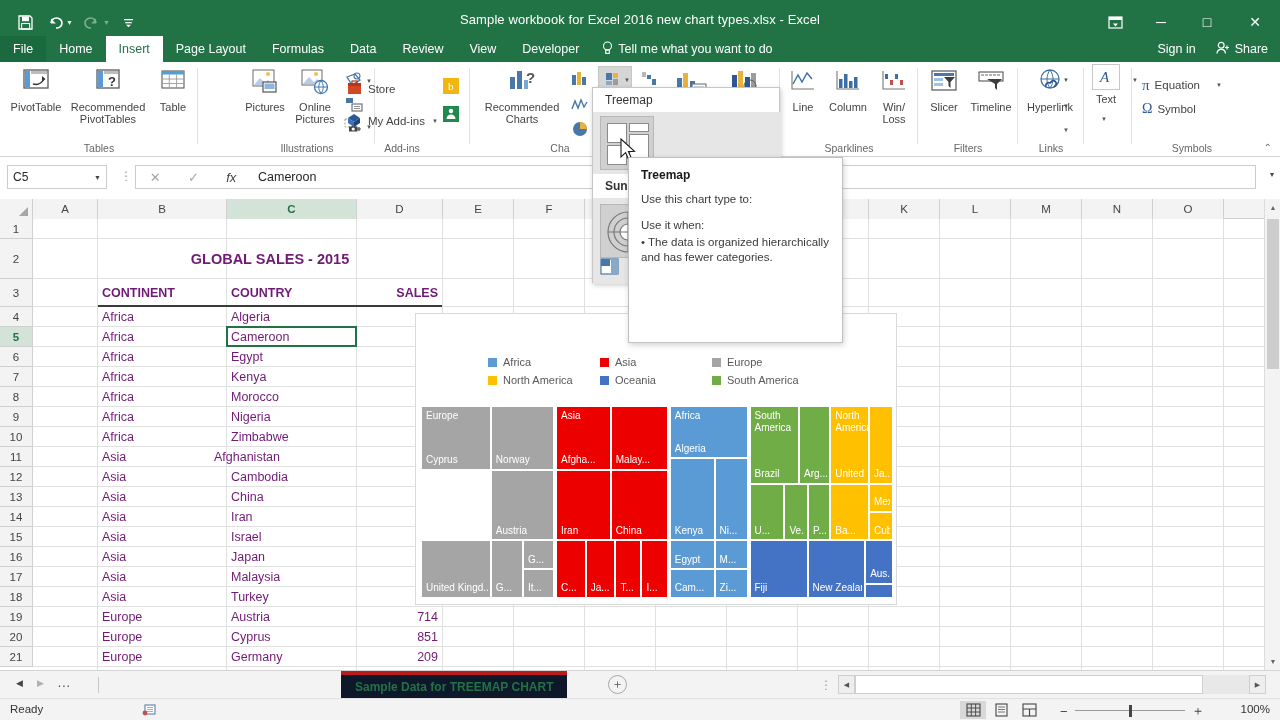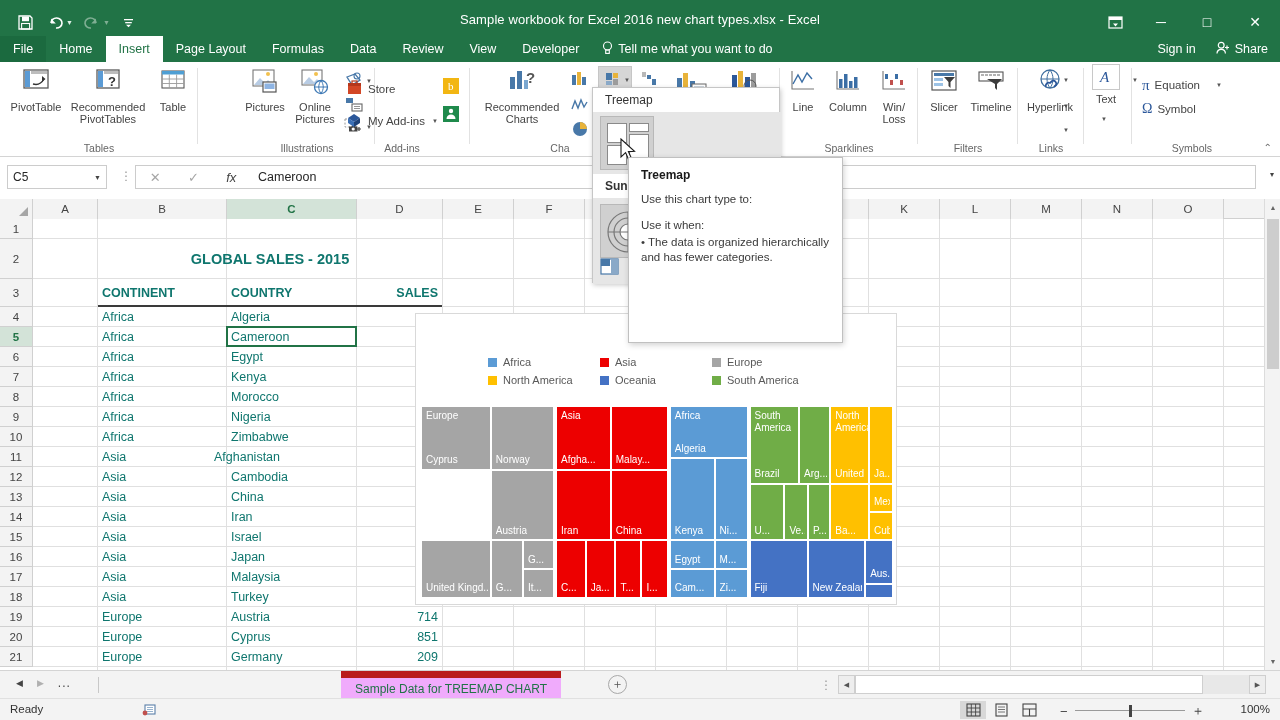--- a/index.html
+++ b/index.html
@@ -132,21 +132,21 @@
   .rowhead { position:absolute; left:0; top:20px; width:33px; background:#f3f3f3; }
   .rh {
     position:absolute; left:0; width:33px; border-bottom:1px solid #d0d0d0;
     border-right:1px solid #d0d0d0; display:flex; align-items:center; justify-content:center;
     font-size:11.5px; color:#444; background:#f3f3f3;
   }
   .rh.sel { background:#d3e3d8; color:#217346; font-weight:bold; }
   .cells { position:absolute; left:33px; top:20px; right:0; bottom:0; }
   .gline-v { position:absolute; top:0; bottom:0; width:1px; background:#e0e0e0; }
   .gline-h { position:absolute; left:0; right:0; height:1px; background:#e0e0e0; }
-  .cell { position:absolute; display:flex; align-items:center; font-size:12.5px; color:#0f766e; padding:0 4px; }
+  .cell { position:absolute; display:flex; align-items:center; font-size:12.5px; color:#701a75; padding:0 4px; }
   .cell.r { justify-content:flex-end; }
   .cell.c { justify-content:center; }
   .cell.b { font-weight:bold; }
   .title-cell { font-weight:bold; font-size:14.5px; }
   .hdr-border-bot { position:absolute; height:2px; background:#3a3a3a; }
   .selbox { position:absolute; border:2px solid #217346; }
 
   
   .chartobj {
     position:absolute; left:415px; top:313px; width:482px; height:292px;
@@ -203,21 +203,21 @@
 
   
   .sheetbar { position:absolute; left:0; top:670px; width:1280px; height:28px; background:#f3f3f3; border-top:1px solid #d4d4d4; }
   .nav-arrows { position:absolute; left:16px; top:5px; display:flex; gap:14px; align-items:center; font-size:9px; color:#444; }
   .nav-arrows .dots { font-size:12px; letter-spacing:1px; }
   .nav-div { position:absolute; left:98px; top:6px; width:1px; height:16px; background:#c8c8c8; }
   .stab {
     position:absolute; top:0; height:28px; display:flex; align-items:center; padding:0 14px;
     font-size:12px; color:#444; background:#f3f3f3;
   }
-  .stab.active { background:#f0abfc; color:#217346; font-weight:normal; border-top:7px solid #b91c1c; }
+  .stab.active { background:#0f172a; color:#217346; font-weight:bold; border-top:4px solid #b91c1c; }
   .addsheet { position:absolute; left:608px; top:4px; width:19px; height:19px; border:1px solid #a8a8a8; border-radius:50%; display:flex; align-items:center; justify-content:center; font-size:12px; color:#555; }
   .hs-dots { position:absolute; left:820px; top:7px; font-size:12px; color:#999; }
   .hscroll { position:absolute; left:838px; top:4px; width:428px; height:19px; }
   .hs-left { position:absolute; left:0; top:0; width:17px; height:19px; background:#eee; border:1px solid #cfcfcf; display:flex; align-items:center; justify-content:center; font-size:7px; color:#555; }
   .hs-right { position:absolute; right:0; top:0; width:17px; height:19px; background:#eee; border:1px solid #cfcfcf; display:flex; align-items:center; justify-content:center; font-size:7px; color:#555; }
   .hs-track { position:absolute; left:17px; right:17px; top:0; height:19px; background:#e8e8e8; }
   .hs-thumb { position:absolute; left:0; top:0; width:348px; height:19px; background:#fff; border:1px solid #cfcfcf; }
 
   .statusbar { position:absolute; left:0; top:698px; width:1280px; height:22px; background:#f3f3f3; border-top:1px solid #e0e0e0; }
   .st-ready { position:absolute; left:10px; top:4px; font-size:11.5px; color:#333; }

